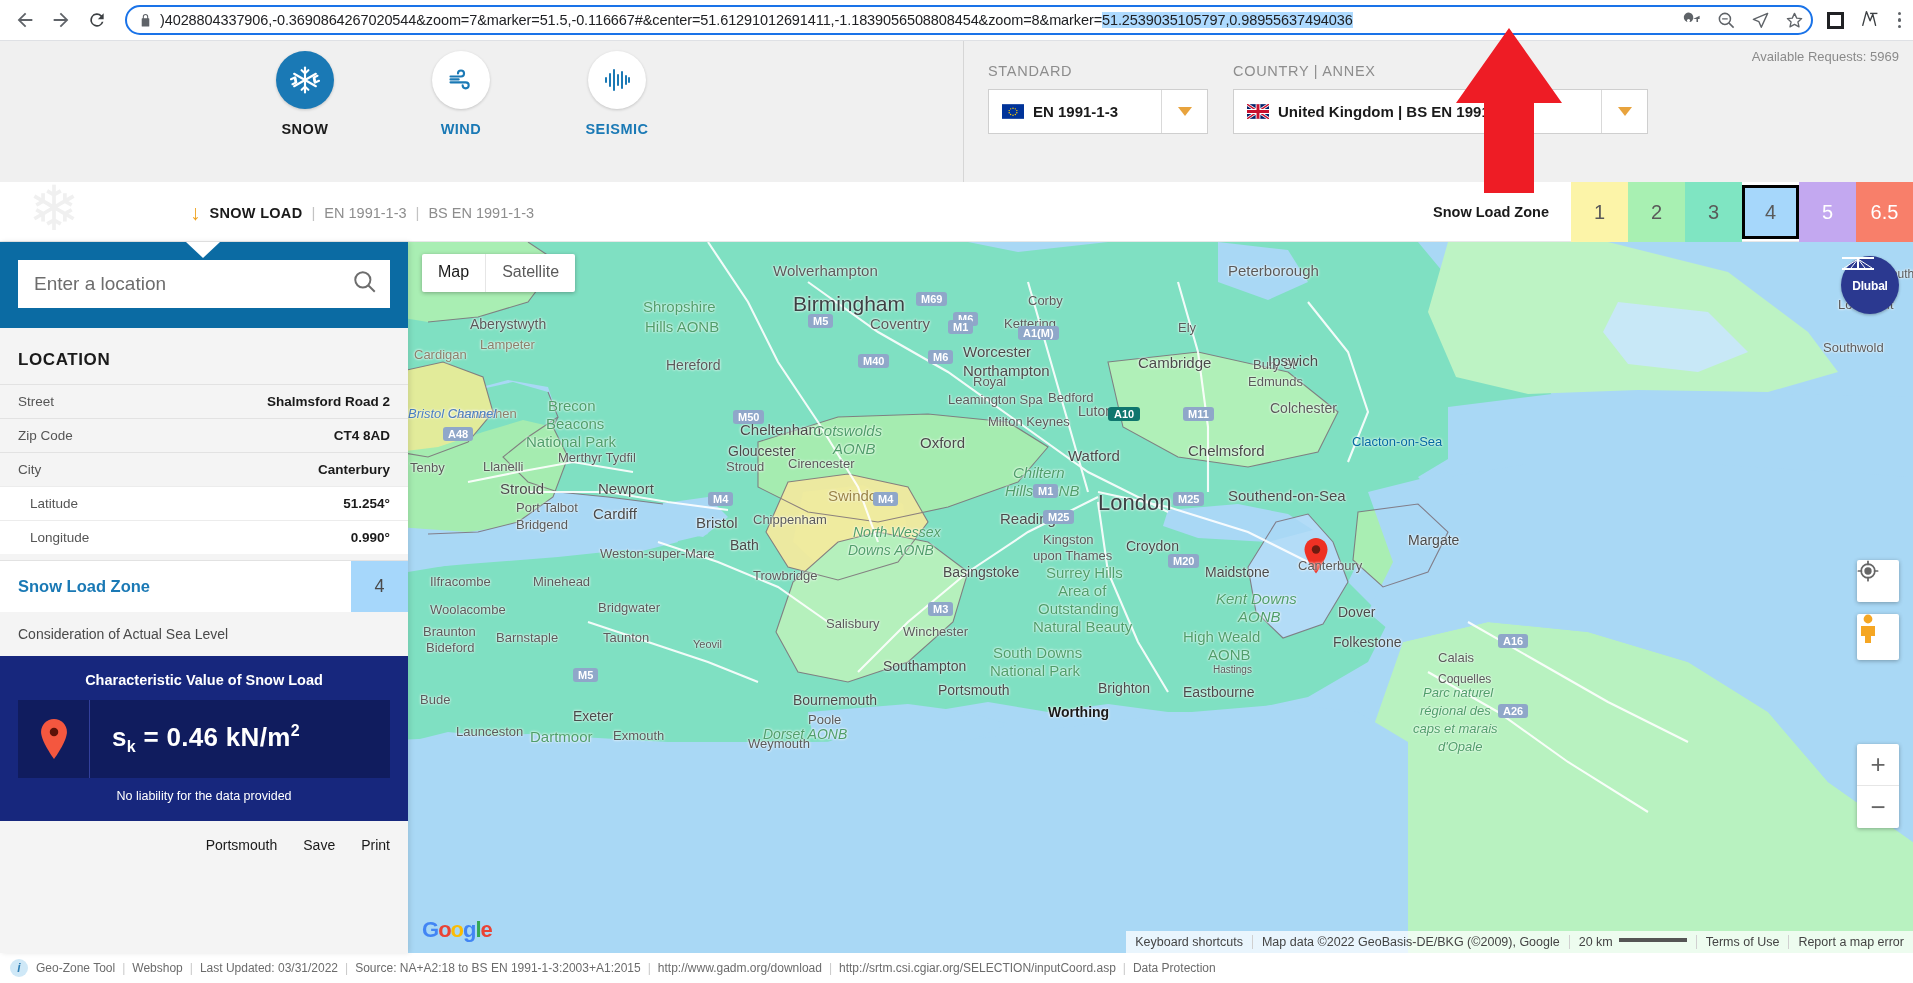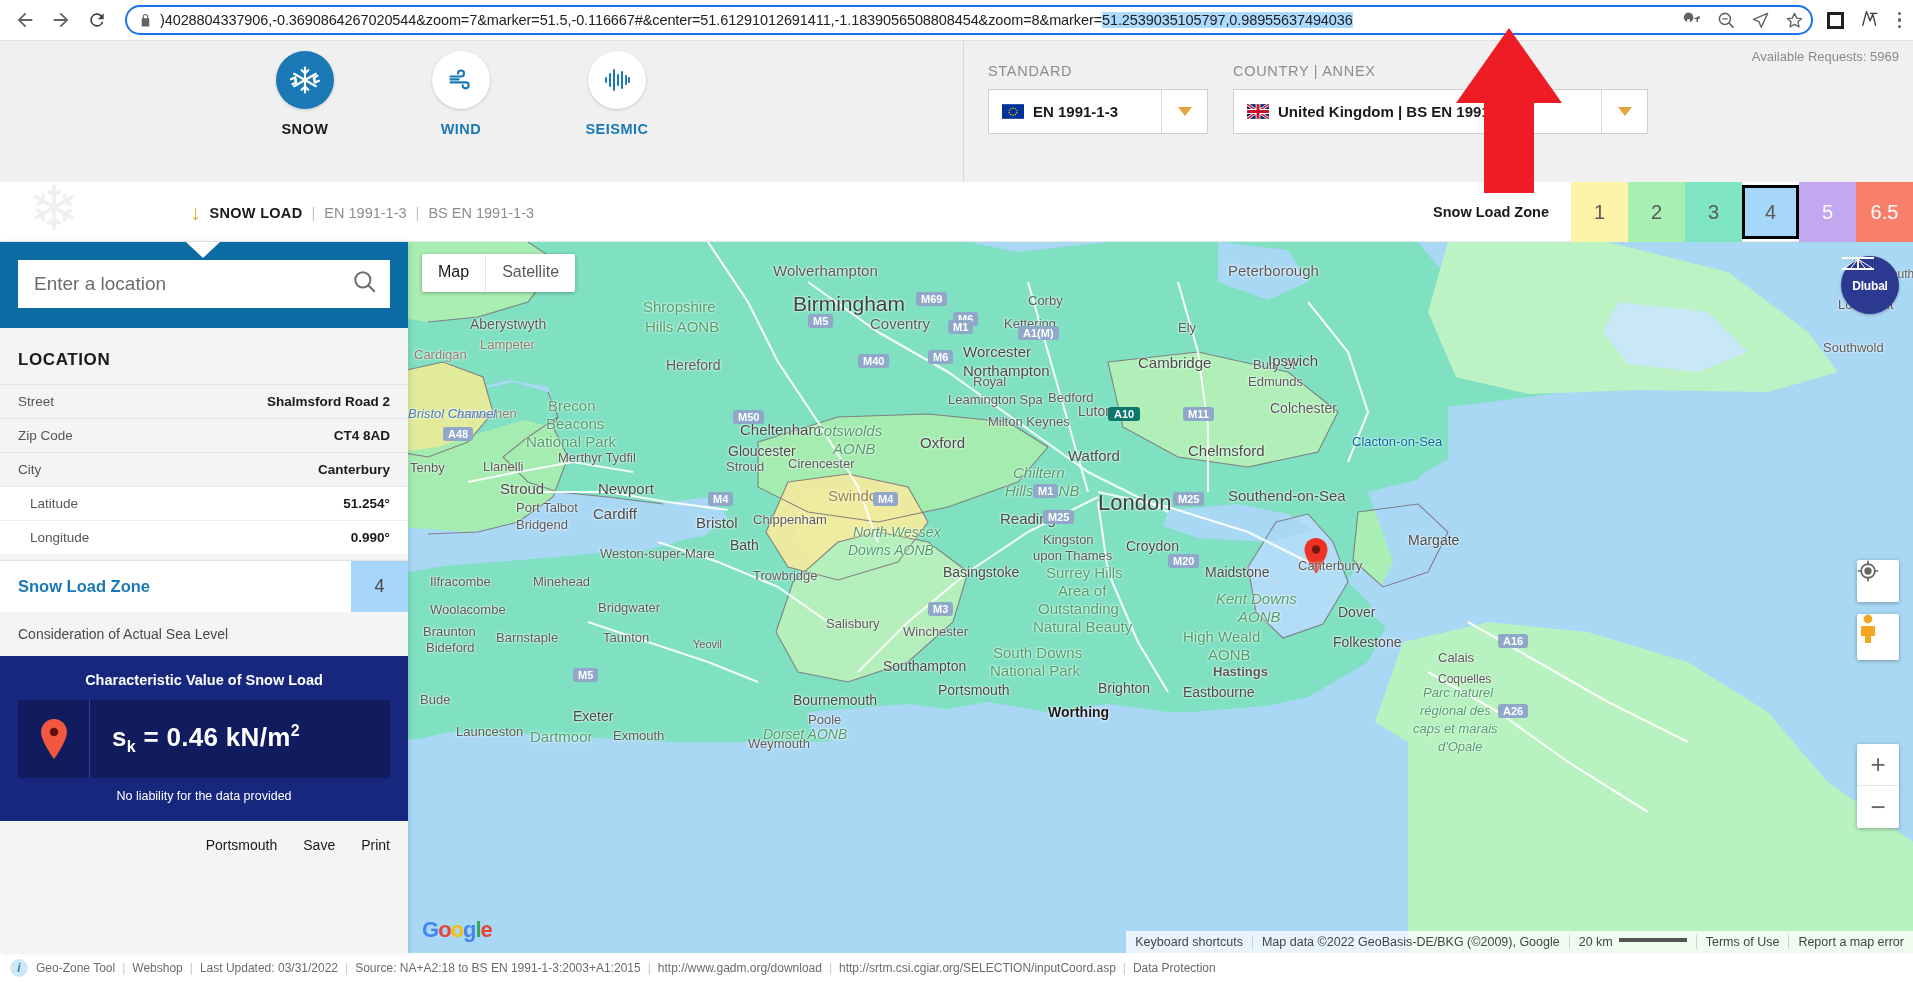--- a/index.html
+++ b/index.html
@@ -677,21 +677,21 @@
       <div style="position: absolute; left: 195px; top: 388px; font-size: 13px; color: rgb(90, 90, 90); font-weight: normal; font-style: normal; white-space: nowrap; text-shadow: rgba(255, 255, 255, 0.9) 0px 0px 3px, rgba(255, 255, 255, 0.9) 0px 0px 2px; pointer-events: none;">Taunton</div>
       <div style="position: absolute; left: 775px; top: 386px; font-size: 15px; color: rgb(79, 158, 106); font-weight: normal; font-style: normal; white-space: nowrap; text-shadow: rgba(255, 255, 255, 0.9) 0px 0px 3px, rgba(255, 255, 255, 0.9) 0px 0px 2px; pointer-events: none;">High Weald</div>
       <div style="position: absolute; left: 800px; top: 404px; font-size: 15px; color: rgb(79, 158, 106); font-weight: normal; font-style: normal; white-space: nowrap; text-shadow: rgba(255, 255, 255, 0.9) 0px 0px 3px, rgba(255, 255, 255, 0.9) 0px 0px 2px; pointer-events: none;">AONB</div>
       <div style="position: absolute; left: 925px; top: 392px; font-size: 14px; color: rgb(74, 74, 74); font-weight: normal; font-style: normal; white-space: nowrap; text-shadow: rgba(255, 255, 255, 0.9) 0px 0px 3px, rgba(255, 255, 255, 0.9) 0px 0px 2px; pointer-events: none;">Folkestone</div>
       <div style="position: absolute; left: 285px; top: 396px; font-size: 11px; color: rgb(90, 90, 90); font-weight: normal; font-style: normal; white-space: nowrap; text-shadow: rgba(255, 255, 255, 0.9) 0px 0px 3px, rgba(255, 255, 255, 0.9) 0px 0px 2px; pointer-events: none;">Yeovil</div>
       <div style="position: absolute; left: 475px; top: 416px; font-size: 14px; color: rgb(74, 74, 74); font-weight: normal; font-style: normal; white-space: nowrap; text-shadow: rgba(255, 255, 255, 0.9) 0px 0px 3px, rgba(255, 255, 255, 0.9) 0px 0px 2px; pointer-events: none;">Southampton</div>
       <div style="position: absolute; left: 585px; top: 402px; font-size: 15px; color: rgb(79, 158, 106); font-weight: normal; font-style: normal; white-space: nowrap; text-shadow: rgba(255, 255, 255, 0.9) 0px 0px 3px, rgba(255, 255, 255, 0.9) 0px 0px 2px; pointer-events: none;">South Downs</div>
       <div style="position: absolute; left: 582px; top: 420px; font-size: 15px; color: rgb(79, 158, 106); font-weight: normal; font-style: normal; white-space: nowrap; text-shadow: rgba(255, 255, 255, 0.9) 0px 0px 3px, rgba(255, 255, 255, 0.9) 0px 0px 2px; pointer-events: none;">National Park</div>
       <div style="position: absolute; left: 1030px; top: 408px; font-size: 13px; color: rgb(90, 90, 90); font-weight: normal; font-style: normal; white-space: nowrap; text-shadow: rgba(255, 255, 255, 0.9) 0px 0px 3px, rgba(255, 255, 255, 0.9) 0px 0px 2px; pointer-events: none;">Calais</div>
       <div style="position: absolute; left: 1030px; top: 430px; font-size: 12px; color: rgb(90, 90, 90); font-weight: normal; font-style: normal; white-space: nowrap; text-shadow: rgba(255, 255, 255, 0.9) 0px 0px 3px, rgba(255, 255, 255, 0.9) 0px 0px 2px; pointer-events: none;">Coquelles</div>
-      <div style="position: absolute; left: 805px; top: 422px; font-size: 13px; color: rgb(90, 90, 90); font-weight: bold; font-style: normal; white-space: nowrap; text-shadow: rgba(255, 255, 255, 0.9) 0px 0px 3px, rgba(255, 255, 255, 0.9) 0px 0px 2px; pointer-events: none;">Hastings</div>
+      <div style="position: absolute; left: 805px; top: 422px; font-size: 10px; color: rgb(90, 90, 90); font-weight: normal; font-style: normal; white-space: nowrap; text-shadow: rgba(255, 255, 255, 0.9) 0px 0px 3px, rgba(255, 255, 255, 0.9) 0px 0px 2px; pointer-events: none;">Hastings</div>
       <div style="position: absolute; left: 530px; top: 440px; font-size: 14px; color: rgb(74, 74, 74); font-weight: normal; font-style: normal; white-space: nowrap; text-shadow: rgba(255, 255, 255, 0.9) 0px 0px 3px, rgba(255, 255, 255, 0.9) 0px 0px 2px; pointer-events: none;">Portsmouth</div>
       <div style="position: absolute; left: 690px; top: 438px; font-size: 14px; color: rgb(74, 74, 74); font-weight: normal; font-style: normal; white-space: nowrap; text-shadow: rgba(255, 255, 255, 0.9) 0px 0px 3px, rgba(255, 255, 255, 0.9) 0px 0px 2px; pointer-events: none;">Brighton</div>
       <div style="position: absolute; left: 775px; top: 442px; font-size: 14px; color: rgb(74, 74, 74); font-weight: normal; font-style: normal; white-space: nowrap; text-shadow: rgba(255, 255, 255, 0.9) 0px 0px 3px, rgba(255, 255, 255, 0.9) 0px 0px 2px; pointer-events: none;">Eastbourne</div>
       <div style="position: absolute; left: 640px; top: 462px; font-size: 14px; color: rgb(26, 26, 26); font-weight: bold; font-style: normal; white-space: nowrap; text-shadow: rgba(255, 255, 255, 0.9) 0px 0px 3px, rgba(255, 255, 255, 0.9) 0px 0px 2px; pointer-events: none;">Worthing</div>
       <div style="position: absolute; left: 385px; top: 450px; font-size: 14px; color: rgb(74, 74, 74); font-weight: normal; font-style: normal; white-space: nowrap; text-shadow: rgba(255, 255, 255, 0.9) 0px 0px 3px, rgba(255, 255, 255, 0.9) 0px 0px 2px; pointer-events: none;">Bournemouth</div>
       <div style="position: absolute; left: 165px; top: 466px; font-size: 14px; color: rgb(74, 74, 74); font-weight: normal; font-style: normal; white-space: nowrap; text-shadow: rgba(255, 255, 255, 0.9) 0px 0px 3px, rgba(255, 255, 255, 0.9) 0px 0px 2px; pointer-events: none;">Exeter</div>
       <div style="position: absolute; left: 12px; top: 450px; font-size: 13px; color: rgb(90, 90, 90); font-weight: normal; font-style: normal; white-space: nowrap; text-shadow: rgba(255, 255, 255, 0.9) 0px 0px 3px, rgba(255, 255, 255, 0.9) 0px 0px 2px; pointer-events: none;">Bude</div>
       <div style="position: absolute; left: 48px; top: 482px; font-size: 13px; color: rgb(90, 90, 90); font-weight: normal; font-style: normal; white-space: nowrap; text-shadow: rgba(255, 255, 255, 0.9) 0px 0px 3px, rgba(255, 255, 255, 0.9) 0px 0px 2px; pointer-events: none;">Launceston</div>
       <div style="position: absolute; left: 205px; top: 486px; font-size: 13px; color: rgb(90, 90, 90); font-weight: normal; font-style: normal; white-space: nowrap; text-shadow: rgba(255, 255, 255, 0.9) 0px 0px 3px, rgba(255, 255, 255, 0.9) 0px 0px 2px; pointer-events: none;">Exmouth</div>
       <div style="position: absolute; left: 122px; top: 486px; font-size: 15px; color: rgb(79, 158, 106); font-weight: normal; font-style: normal; white-space: nowrap; text-shadow: rgba(255, 255, 255, 0.9) 0px 0px 3px, rgba(255, 255, 255, 0.9) 0px 0px 2px; pointer-events: none;">Dartmoor</div>

